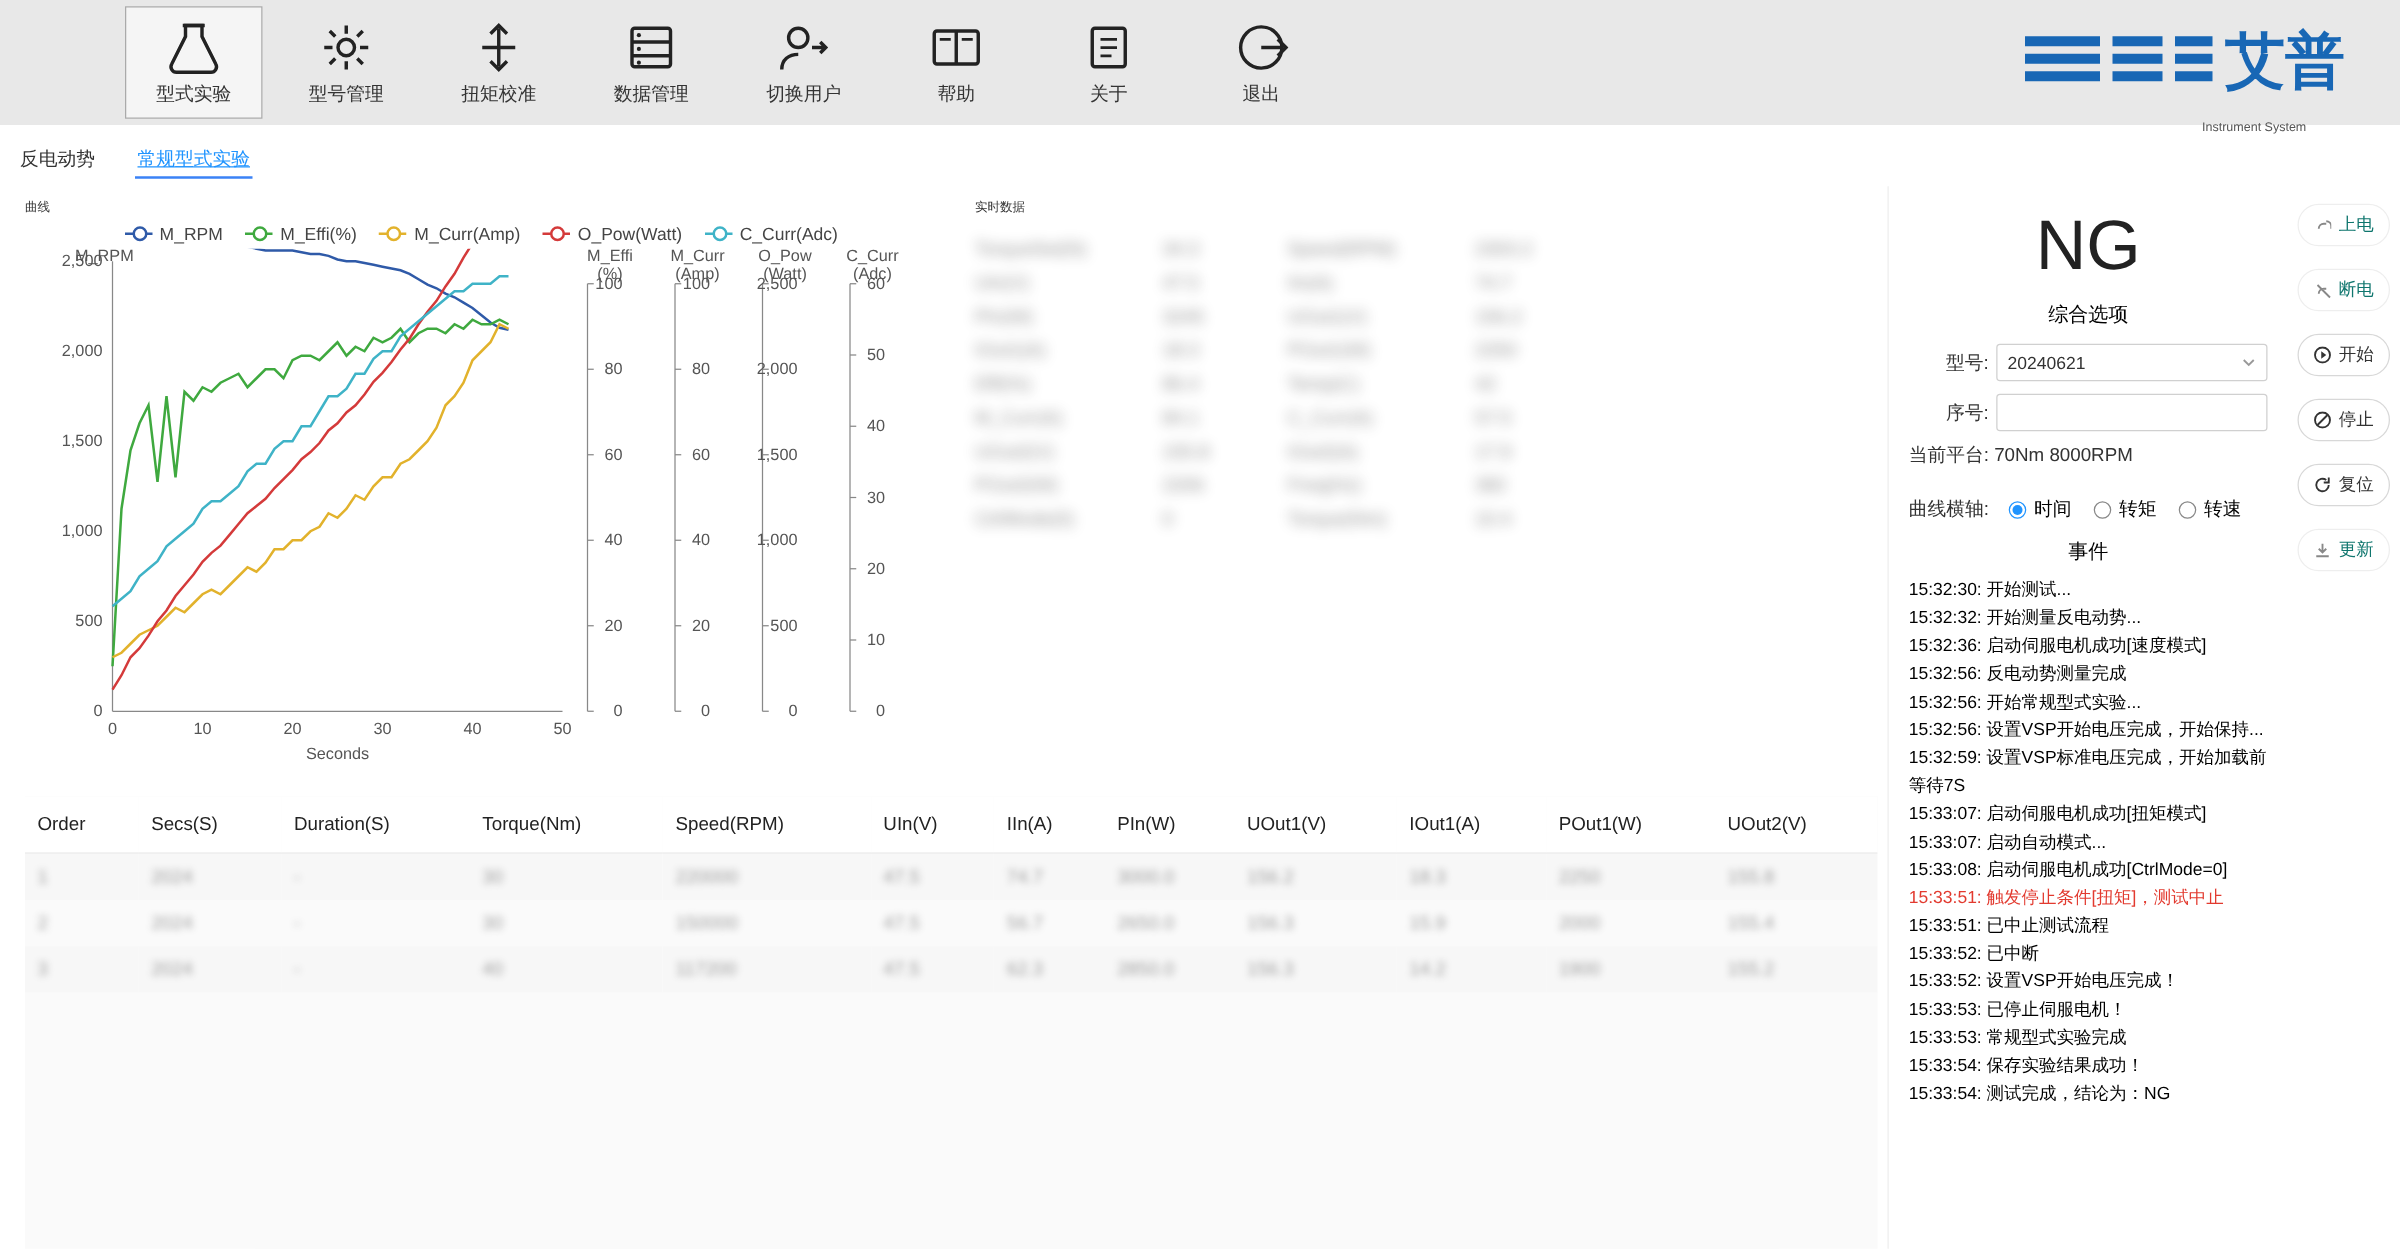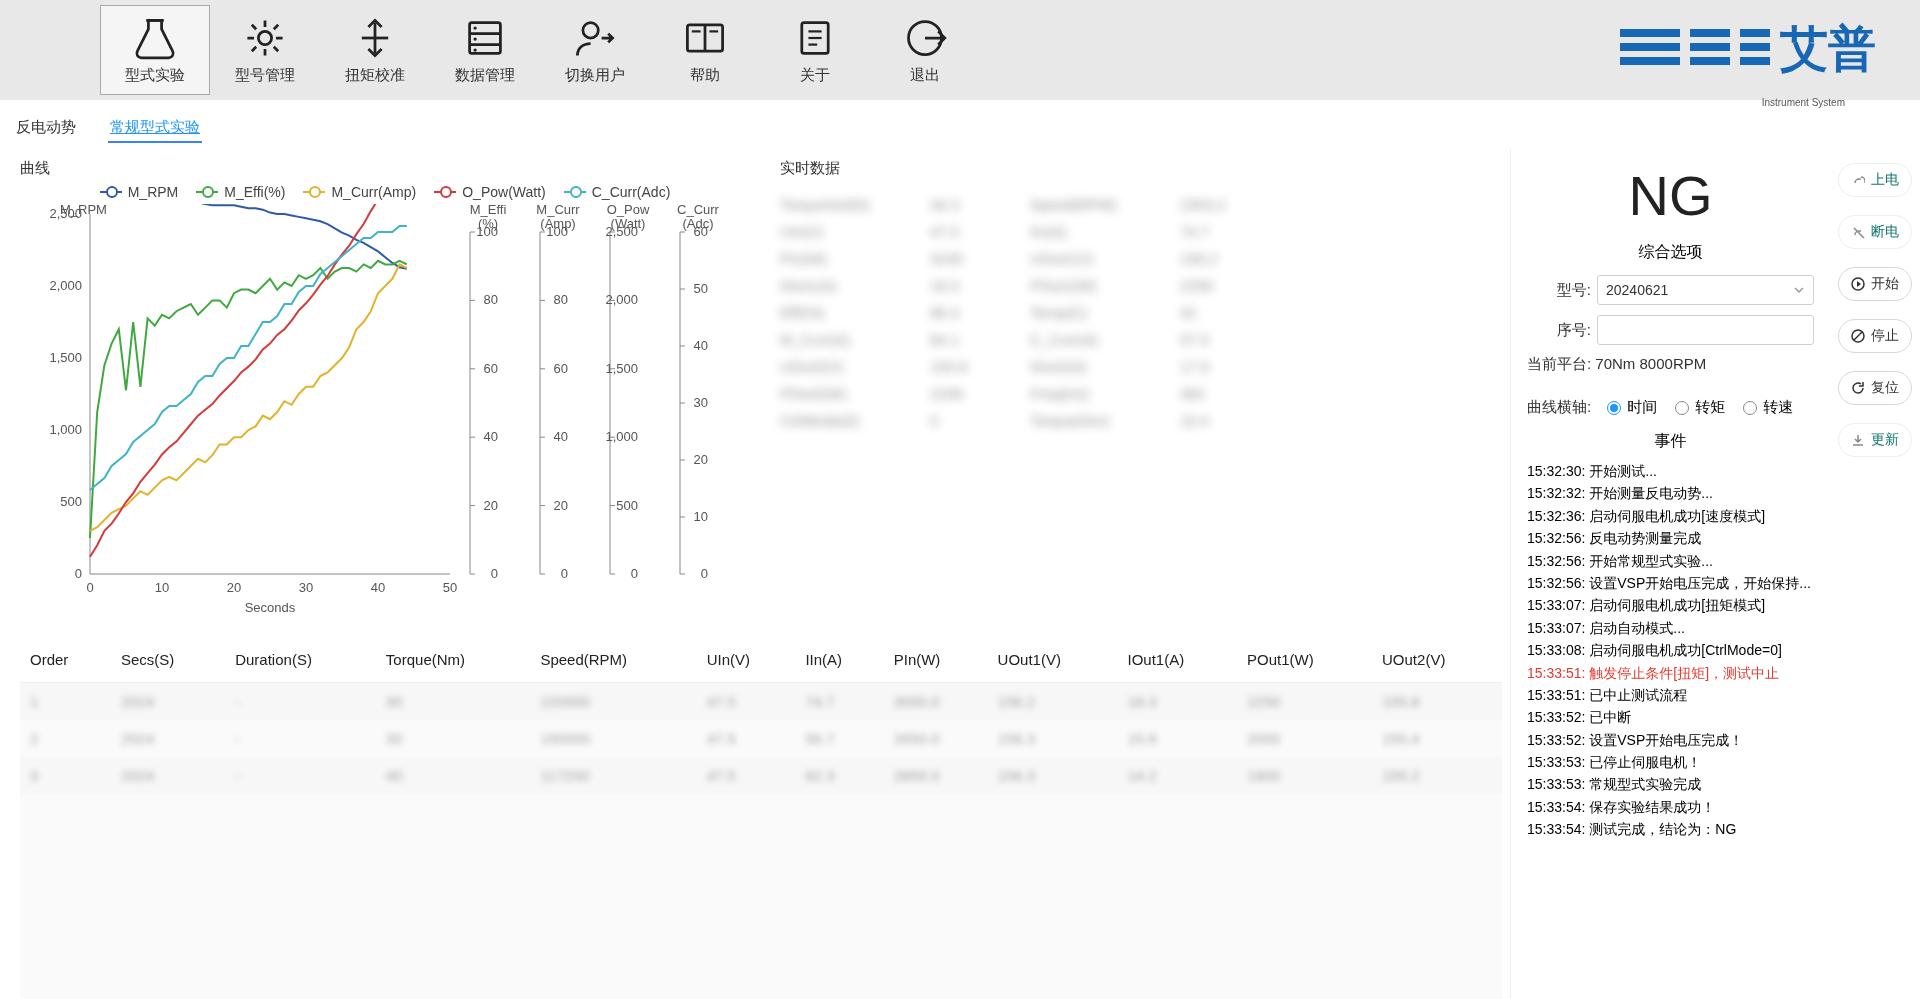--- a/index.html
+++ b/index.html
@@ -1,39 +1,39 @@
 <!DOCTYPE html>
 <html><head>
 <meta charset="utf-8">
 <style>
 * { box-sizing: border-box; margin: 0; padding: 0; font-family: "Microsoft YaHei", Arial, sans-serif; }
 body { background: #fff; width: 1920px; height: 999px; overflow: hidden; font-size: 14px; }
 
 
 .toolbar { background: #e8e8e8; height: 100px; display: flex; align-items: center; padding: 0 10px; }
-.toolbar-items { display: flex; gap: 0; margin-left: 90px; }
+.toolbar-items { display: flex; gap: 12px; margin-left: 90px; }
 .toolbar-item { display: flex; flex-direction: column; align-items: center; justify-content: center; width: 110px; height: 90px; cursor: pointer; position: relative; }
 .toolbar-item.active { border: 1px solid #aaa; background: #f5f5f5; }
 .toolbar-item svg { width: 44px; height: 44px; }
 .toolbar-item .label { font-size: 15px; margin-top: 6px; color: #333; }
 .logo { margin-left: auto; margin-right: 30px; }
 .logo-sub { font-size: 10px; color: #555; position: absolute; right: 35px; top: 78px; }
 
 
 .tabs { display: flex; gap: 30px; padding: 14px 14px 6px; border-bottom: 0; }
 .tab { font-size: 15px; color: #333; cursor: pointer; padding: 4px 2px; }
 .tab.active { color: #2094ff; border-bottom: 2px solid #3b82f6; text-decoration: underline; }
 
 
 .main { display: flex; height: calc(100% - 145px); }
 .left-col { flex: 1; display: flex; flex-direction: column; padding: 8px 8px 0 20px; min-width: 0; }
 .right-sidebar { width: 320px; border-left: 1px solid #eee; padding: 8px 16px; display: flex; flex-direction: column; }
 .far-right { width: 90px; display: flex; flex-direction: column; gap: 18px; align-items: center; padding-top: 14px; }
 
-.section-title { font-size: 15px; color: #333; margin: 2px 0 4px; }
+.section-title { font-size: 10px; color: #333; margin: 2px 0 4px; }
 
 
 .chart-row { display: flex; gap: 10px; height: 470px; }
 .chart-box { width: 730px; position: relative; }
 .realtime-box { flex: 1; padding-left: 20px; }
 .realtime-box .rt-body { filter: blur(5px); opacity: .65; }
 .rt-grid { display: grid; grid-template-columns: 120px 70px 120px 70px; gap: 10px 30px; font-size: 15px; color: #555; padding-top: 14px; }
 
 
 .legend { display: flex; gap: 18px; justify-content: center; font-size: 14px; color: #444; padding: 2px 0 4px; }
@@ -431,20 +431,21 @@
     </div>
 
     <div class="events-title">事件</div>
     <div class="events" id="events-list">
         <div class="ev">15:32:30: 开始测试...</div>
         <div class="ev">15:32:32: 开始测量反电动势...</div>
         <div class="ev">15:32:36: 启动伺服电机成功[速度模式]</div>
         <div class="ev">15:32:56: 反电动势测量完成</div>
         <div class="ev">15:32:56: 开始常规型式实验...</div>
         <div class="ev">15:32:56: 设置VSP开始电压完成，开始保持...</div>
+        <div class="ev">15:32:59: 设置VSP标准电压完成，开始加载前等待7S</div>
         <div class="ev">15:33:07: 启动伺服电机成功[扭矩模式]</div>
         <div class="ev">15:33:07: 启动自动模式...</div>
         <div class="ev">15:33:08: 启动伺服电机成功[CtrlMode=0]</div>
         <div class="ev warn">15:33:51: 触发停止条件[扭矩]，测试中止</div>
         <div class="ev">15:33:51: 已中止测试流程</div>
         <div class="ev">15:33:52: 已中断</div>
         <div class="ev">15:33:52: 设置VSP开始电压完成！</div>
         <div class="ev">15:33:53: 已停止伺服电机！</div>
         <div class="ev">15:33:53: 常规型式实验完成</div>
         <div class="ev">15:33:54: 保存实验结果成功！</div>

